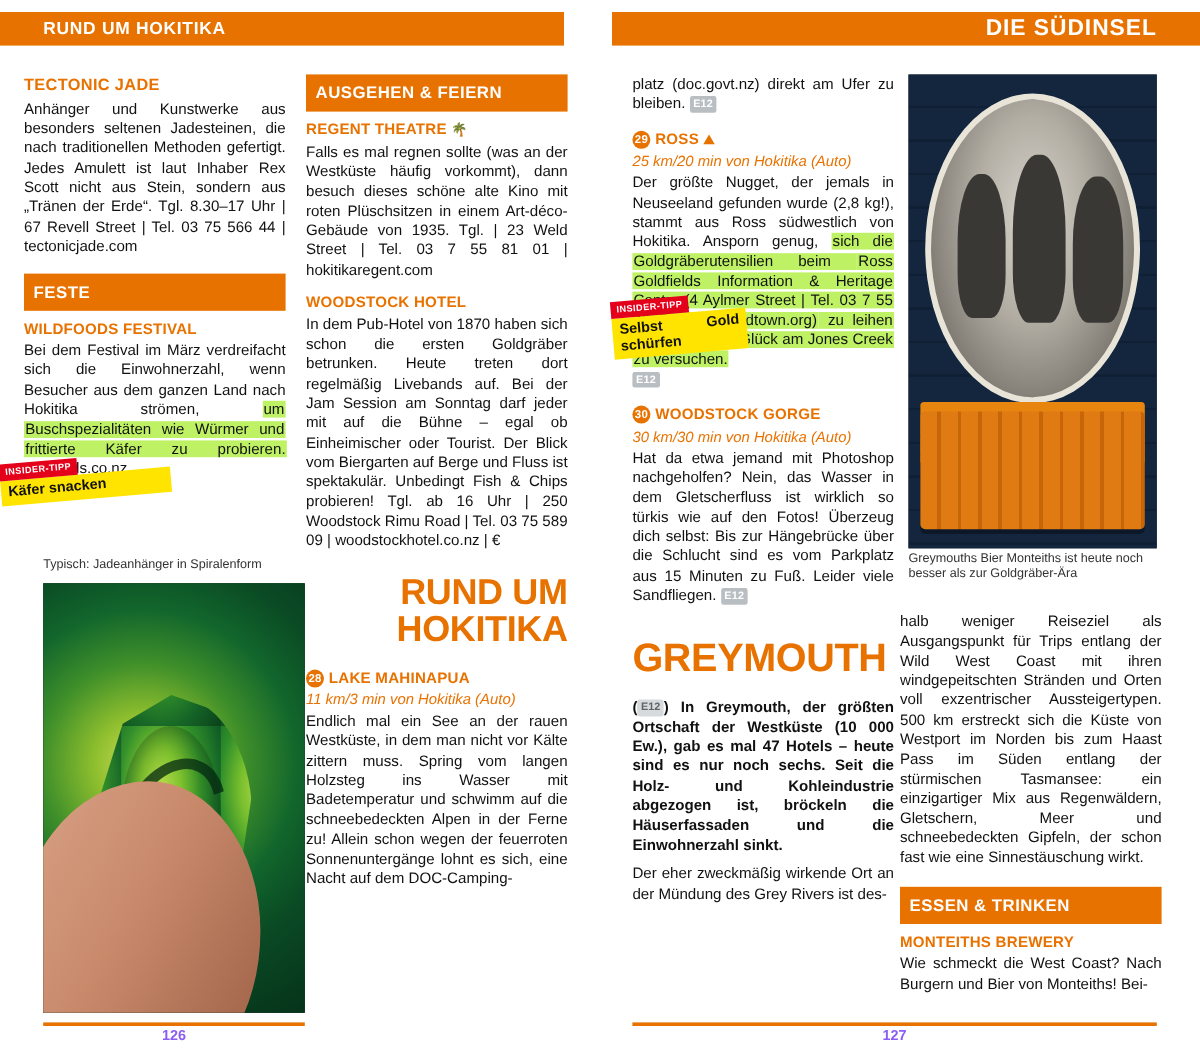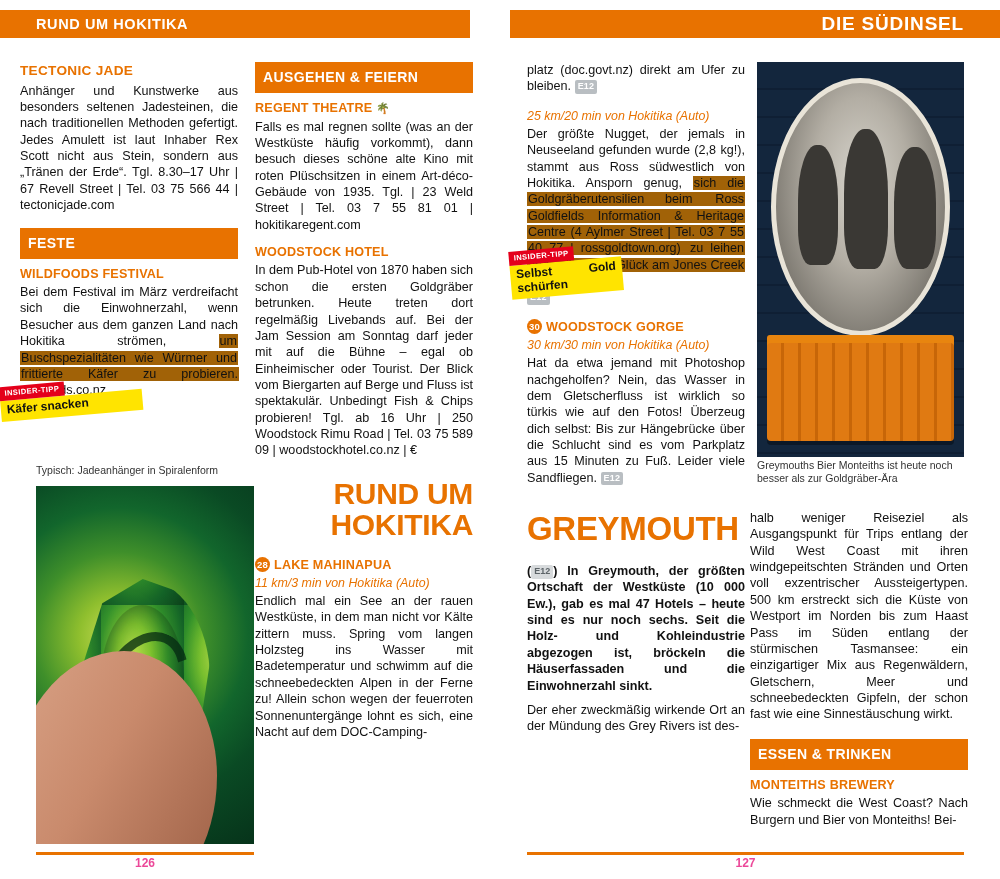--- a/index.html
+++ b/index.html
@@ -120,21 +120,21 @@
     color: #5d6468;
     font-size: 9px;
     font-weight: bold;
     padding: 1px 3px;
     border-radius: 2px;
     vertical-align: 1px;
   }
 
   
   .hl {
-    background: #a16207;
+    background: #bef264;
     box-decoration-break: clone;
     -webkit-box-decoration-break: clone;
     padding: 0 1px;
   }
 
   
   .insider {
     position: absolute;
     z-index: 5;
     transform: rotate(-5deg);
@@ -303,21 +303,21 @@
     background: #E87200;
     top: 852px;
   }
   .footrule.l { left: 36px; width: 218px; }
   .footrule.r { left: 527px; width: 437px; }
   .folio {
     position: absolute;
     top: 856px;
     font-size: 12px;
     font-weight: bold;
-    color: #ec4899;
+    color: #8b5cf6;
   }
   .folio.l { left: 36px; width: 218px; text-align: center; }
   .folio.r { left: 527px; width: 437px; text-align: center; }
 </style>
 </head>
 <body>
 
 <div class="page">
 
   <div class="hdr hdr-left">
@@ -389,20 +389,24 @@
       <div class="subital">11 km/3 min von Hokitika (Auto)</div>
       <p class="body"><span>Endlich mal ein See an der rauen Westküste, in dem man nicht vor Kälte zittern muss. Spring vom langen Holzsteg ins Wasser mit Badetemperatur und schwimm auf die schneebedeckten Alpen in der Ferne zu! Allein schon wegen der feuerroten Sonnenuntergänge lohnt es sich, eine Nacht auf dem </span><span class="ital">DOC-Camping-</span></p>
     </div>
   </div>
 
   <div class="col" id="col3">
 
     <p class="body"><span class="ital">platz (doc.govt.nz)</span><span> direkt am Ufer zu bleiben. </span><span class="mapref">E12</span></p>
 
     <div style="margin-top:13px;">
+      <div class="ohead">
+        <span class="poinum">29</span><span>ROSS</span>
+        <span class="ic">⛰</span>
+      </div>
       <div class="subital">25 km/20 min von Hokitika (Auto)</div>
       <p class="body"><span>Der größte Nugget, der jemals in Neuseeland gefunden wurde (2,8 kg!), stammt aus Ross südwestlich von Hokitika. Ansporn genug, </span><span class="hl">sich die Goldgräberutensilien beim </span><span class="hl ital">Ross Goldfields Information &amp; Heritage Centre (4 Aylmer Street | Tel. 03 7 55 40 77 | rossgoldtown.org)</span><span class="hl"> zu leihen und selbst sein Glück am Jones Creek zu versuchen.</span><br><span class="mapref">E12</span></p>
     </div>
 
     <div class="insider" style="left:-17px; top:182px; width:112px;">
       <span class="tab">INSIDER-TIPP</span>
       <span class="note">Selbst Gold schürfen</span>
     </div>
 
     <div style="margin-top:13px;">

